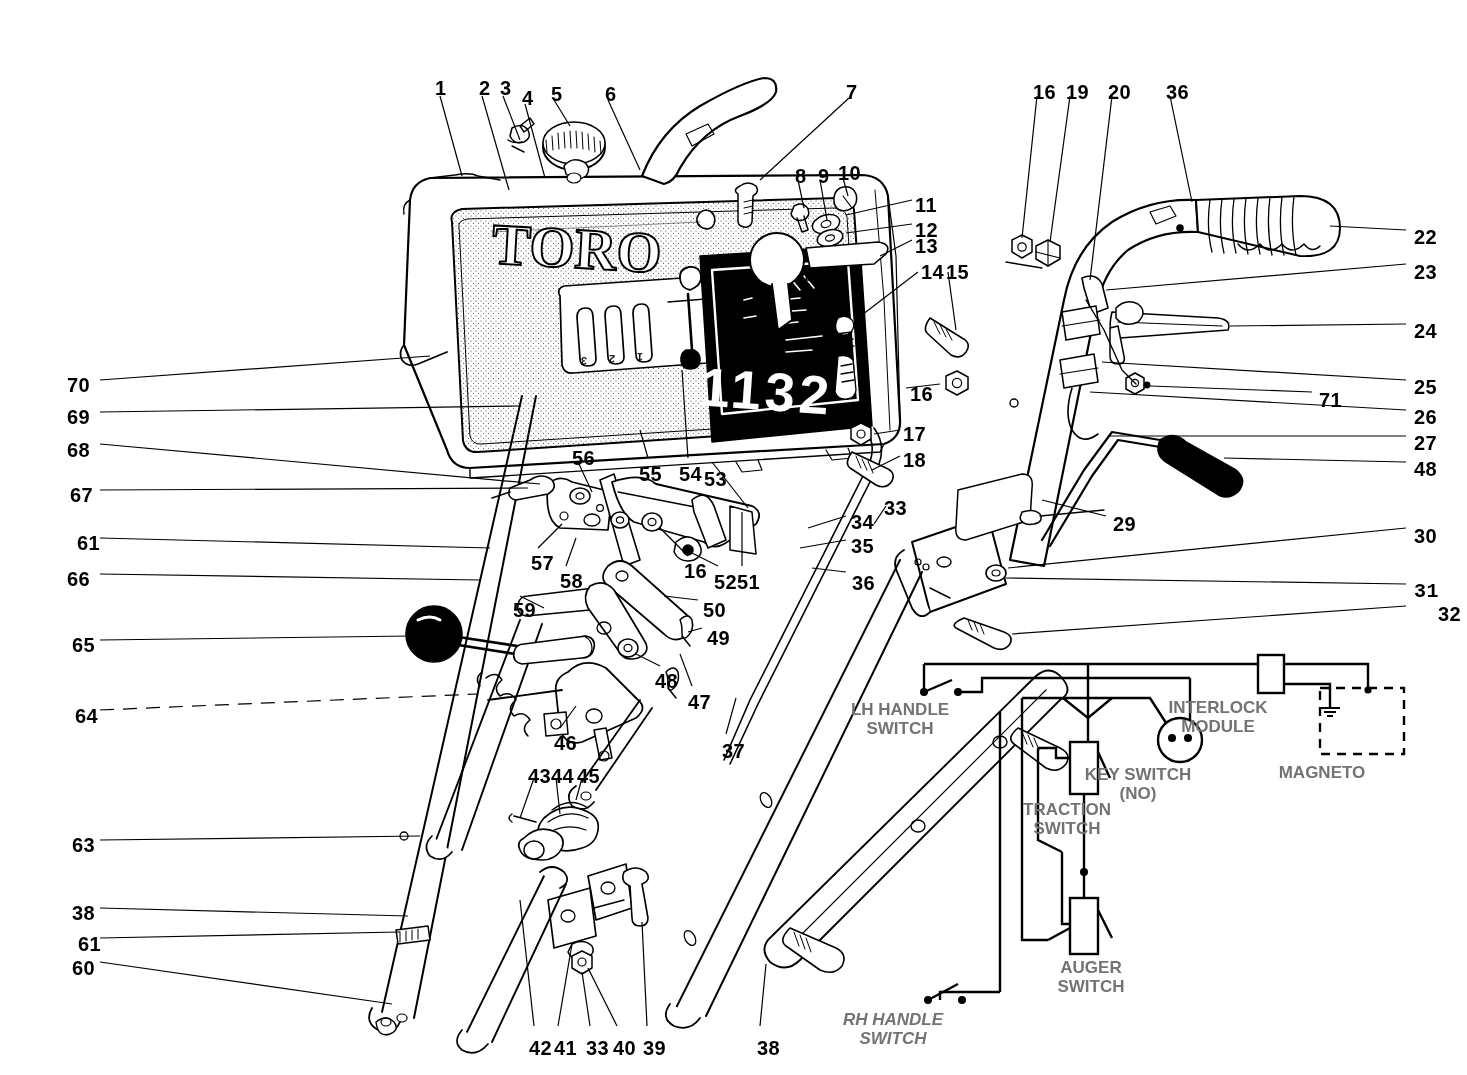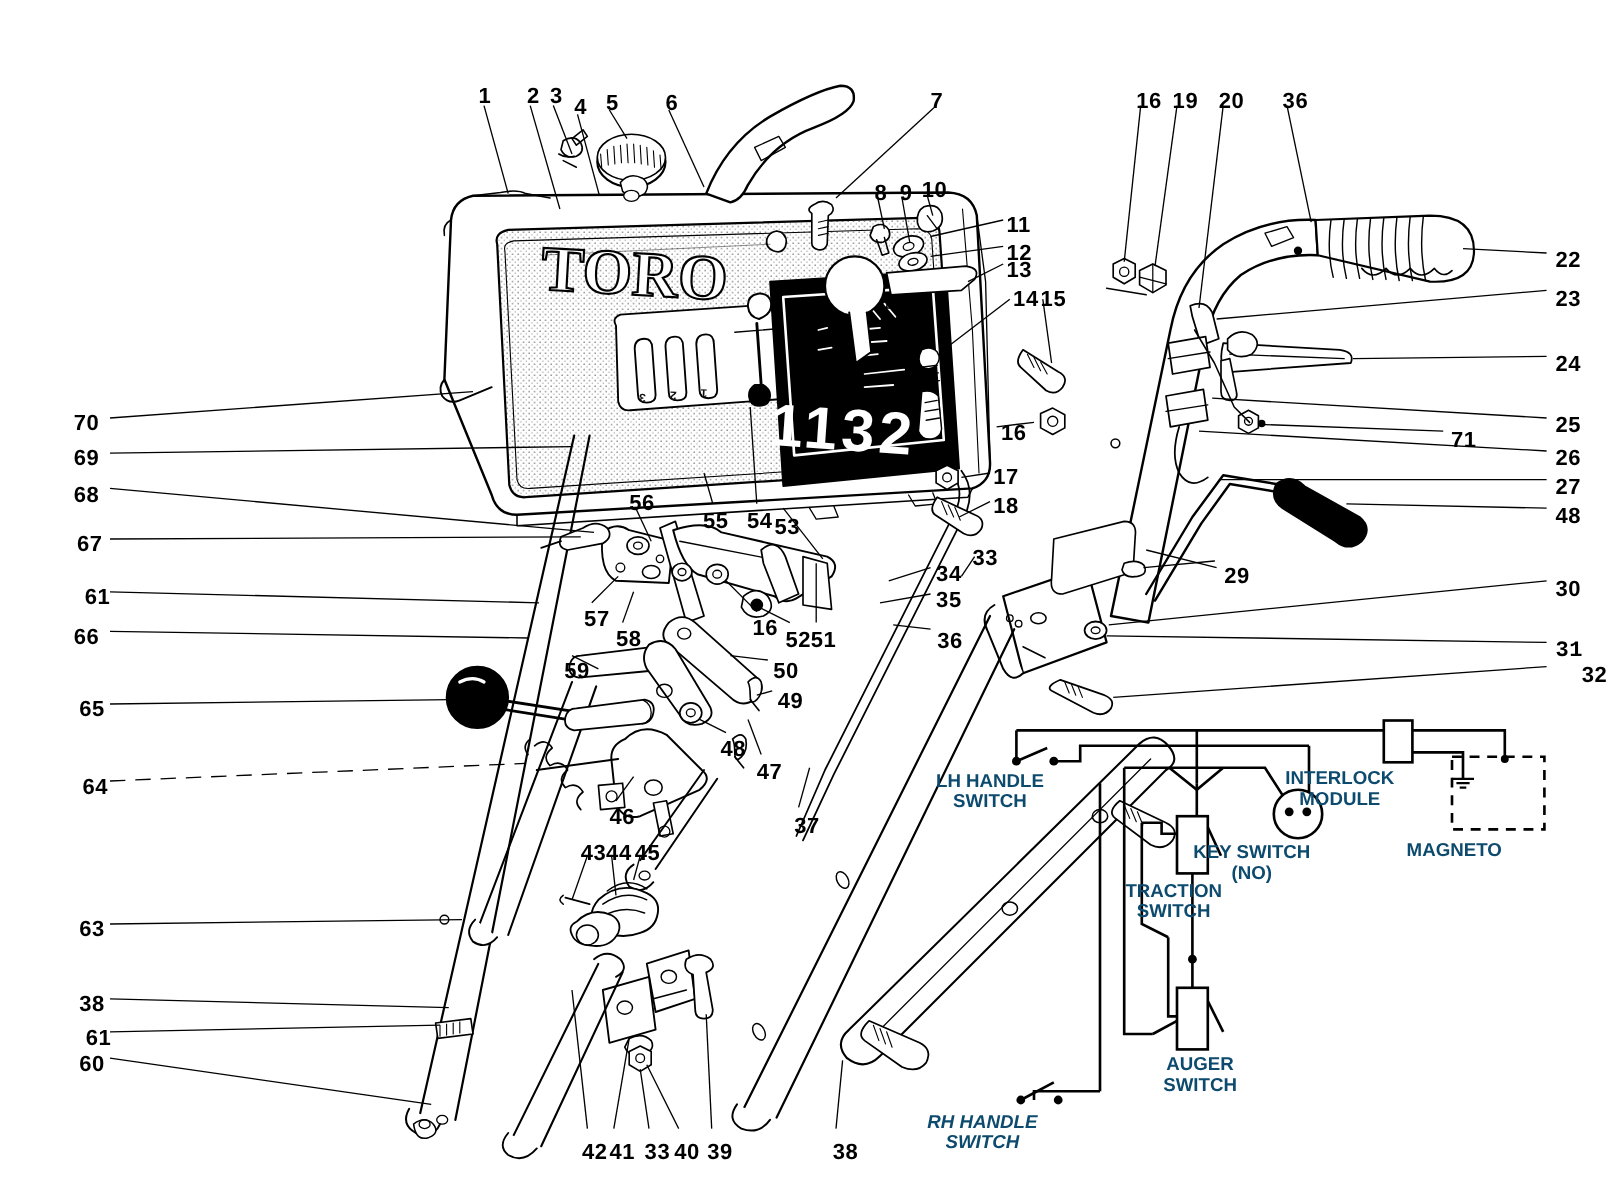--- a/index.html
+++ b/index.html
@@ -2,21 +2,21 @@
 <html><head>
 <meta charset="utf-8">
 <style>
   html,body{margin:0;padding:0;background:#ffffff;}
   body{font-family:"Liberation Sans", sans-serif;}
   #page{position:relative;width:1467px;height:1075px;background:#fff;overflow:hidden;}
   #page svg{position:absolute;left:0;top:0;}
   .cal{position:absolute;font-family:"Liberation Sans", sans-serif;font-weight:bold;
        font-size:20px;color:#000;letter-spacing:0.5px;white-space:nowrap;line-height:1;}
   .wlab{position:absolute;font-family:"Liberation Sans", sans-serif;font-weight:bold;
-       font-size:17px;color:#0c4a6e;white-space:nowrap;text-align:center;line-height:1.12;}
+       font-size:17px;color:#737373;white-space:nowrap;text-align:center;line-height:1.12;}
   .badge-num{position:absolute;font-family:"Liberation Sans", sans-serif;font-weight:bold;
        color:#fff;white-space:nowrap;}
   .gate-num{position:absolute;font-family:"Liberation Sans", sans-serif;font-weight:bold;
        font-size:11px;color:#111;}
   .toro-word{position:absolute;font-family:"Liberation Serif", serif;font-weight:bold;
        color:#fff;-webkit-text-stroke:2px #000;white-space:nowrap;}
 </style>
 </head>
 <body>
 

